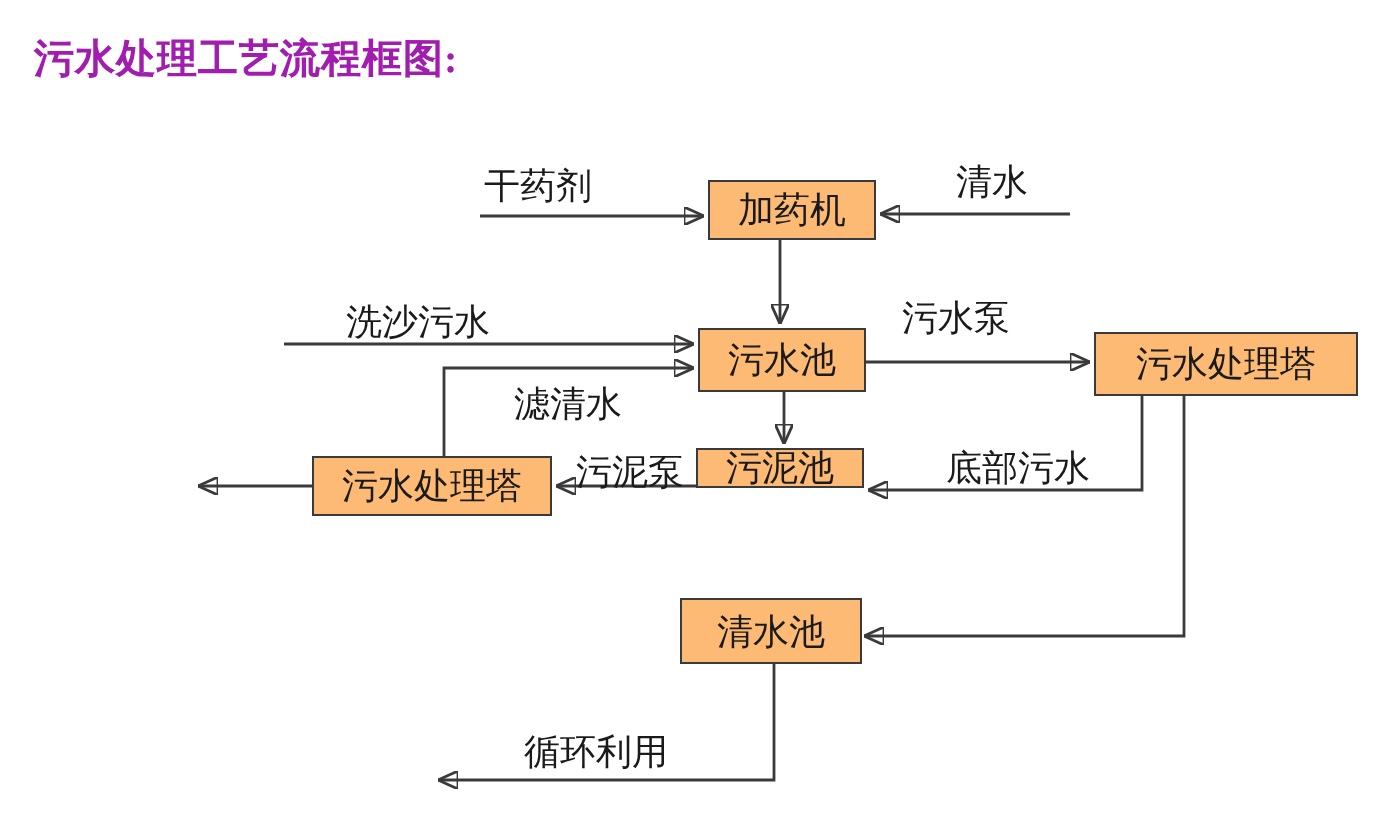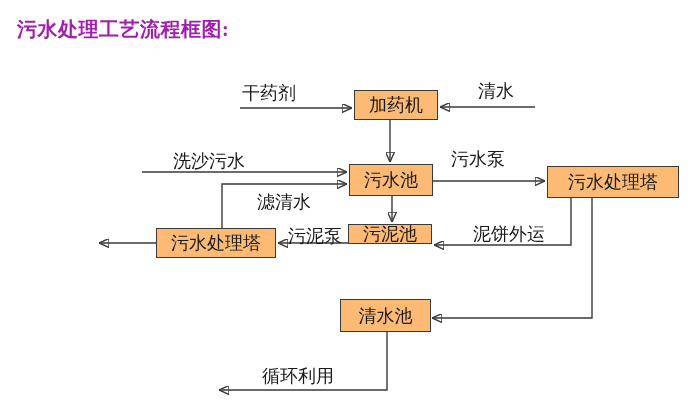--- a/index.html
+++ b/index.html
@@ -100,18 +100,18 @@
   <div class="flabel" style="left:478px; top:82px;">清水</div>
 
   <div class="flabel" style="left:173px; top:152px;">洗沙污水</div>
 
   <div class="flabel" style="left:451px; top:150px;">污水泵</div>
 
   <div class="flabel" style="left:257px; top:193px;">滤清水</div>
 
   <div class="flabel" style="left:288px; top:227px;">污泥泵</div>
 
-  <div class="flabel" style="left:473px; top:225px;">泥饼外运</div>
+  <div class="flabel" style="left:473px; top:225px;">底部污水</div>
 
 
   <div class="flabel" style="left:262px; top:367px;">循环利用</div>
 
 </div>
 
 </body></html>

